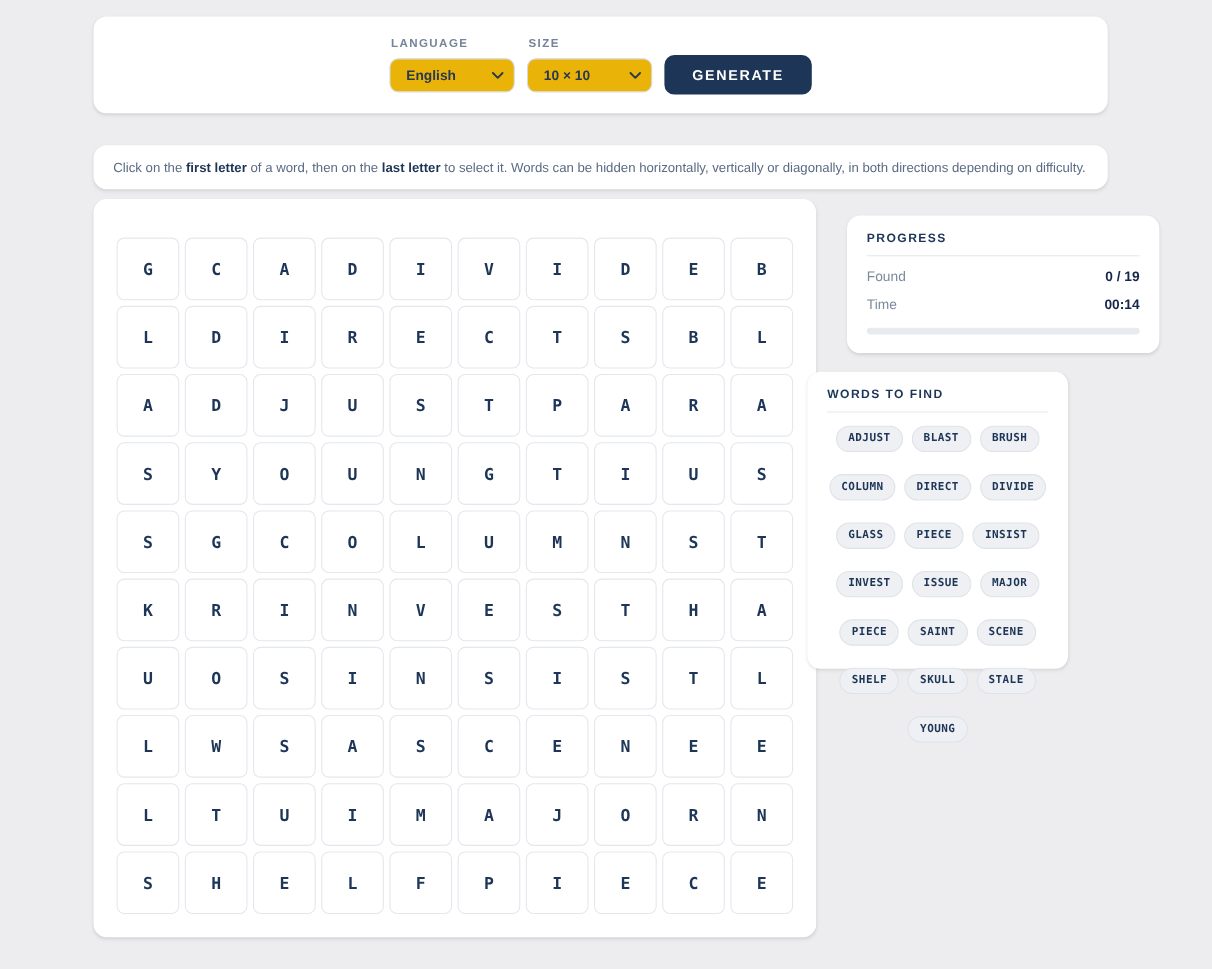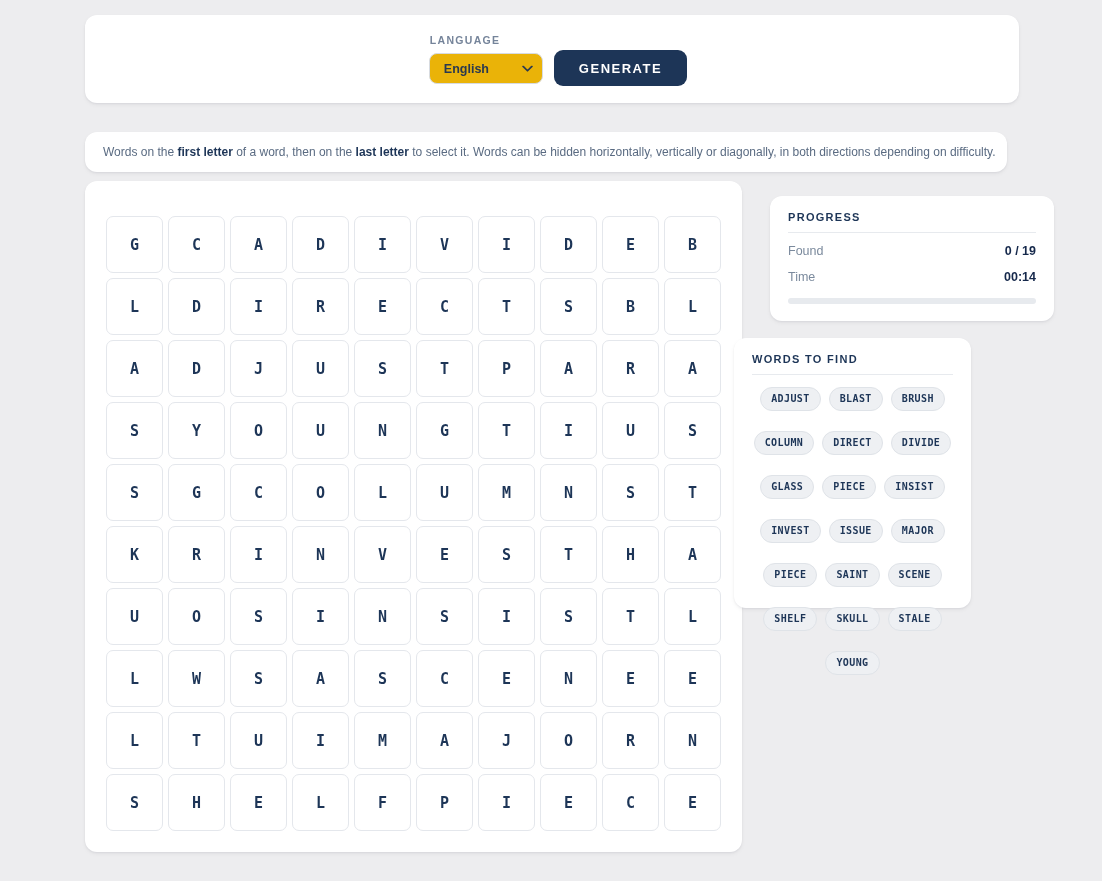--- a/index.html
+++ b/index.html
@@ -2,21 +2,21 @@
 <html><head>
 <meta charset="utf-8">
 <style>
   html,body{margin:0;padding:0;}
   body{background:#ededef;width:1102px;height:881px;font-family:"Liberation Sans",sans-serif;}
   .page{position:relative;width:1102px;height:881px;background:#ededef;overflow:hidden;}
   .card{position:absolute;background:#ffffff;border-radius:12px;
         box-shadow:0 1px 2px rgba(16,24,40,.05),0 2px 4px rgba(16,24,40,.05);}
 
   
-  .top-card{left:85px;top:15px;width:922px;height:88px;display:flex;align-items:center;justify-content:center;padding-left:12px;}
+  .top-card{left:85px;top:15px;width:922px;height:88px;display:flex;align-items:center;justify-content:center;}
   .controls{display:flex;align-items:flex-end;gap:11px;}
   .control-group{display:flex;flex-direction:column;}
   .control-group label{font-size:10.5px;font-weight:bold;letter-spacing:1.3px;color:#75849a;margin:0 0 7px 1px;}
   .select-wrap{position:relative;width:114px;}
   .select-wrap select{
     width:100%;height:31px;appearance:none;-webkit-appearance:none;-moz-appearance:none;
     background:#eab308;border:1px solid #d7dbe1;border-radius:8px;
     padding:0 28px 0 14px;font-family:"Liberation Sans",sans-serif;
     font-size:12.5px;font-weight:bold;color:#2a3950;cursor:pointer;}
   .chev{position:absolute;right:10px;top:50%;transform:translateY(-50%);pointer-events:none;display:flex;}
@@ -68,28 +68,41 @@
             <option>English</option>
           </select>
           <span class="chev">
             <svg width="11" height="7" viewBox="0 0 12 8">
                 <path d="M1 1l5 5 5-5" fill="none" stroke="#2a3950" stroke-width="2" stroke-linecap="round" stroke-linejoin="round"></path>
               </svg>
           </span>
         </div>
       </div>
 
+      <div class="control-group">
+        <label>SIZE</label>
+        <div class="select-wrap">
+          <select>
+            <option>10 × 10</option>
+          </select>
+          <span class="chev">
+            <svg width="11" height="7" viewBox="0 0 12 8">
+                <path d="M1 1l5 5 5-5" fill="none" stroke="#2a3950" stroke-width="2" stroke-linecap="round" stroke-linejoin="round"></path>
+              </svg>
+          </span>
+        </div>
+      </div>
 
 
       <button class="generate">GENERATE</button>
     </div>
   </div>
 
   <div class="card instr-card">
-    <p class="instr"><span>Words on the </span><b>first letter</b><span> of a word, then on the </span><b>last letter</b><span> to select it. Words can be hidden horizontally, vertically or diagonally, in both directions depending on difficulty.</span></p>
+    <p class="instr"><span>Click on the </span><b>first letter</b><span> of a word, then on the </span><b>last letter</b><span> to select it. Words can be hidden horizontally, vertically or diagonally, in both directions depending on difficulty.</span></p>
   </div>
 
   <div class="card grid-card">
     <div class="letter-grid">
         <div class="cell">G</div>
         <div class="cell">C</div>
         <div class="cell">A</div>
         <div class="cell">D</div>
         <div class="cell">I</div>
         <div class="cell">V</div>

